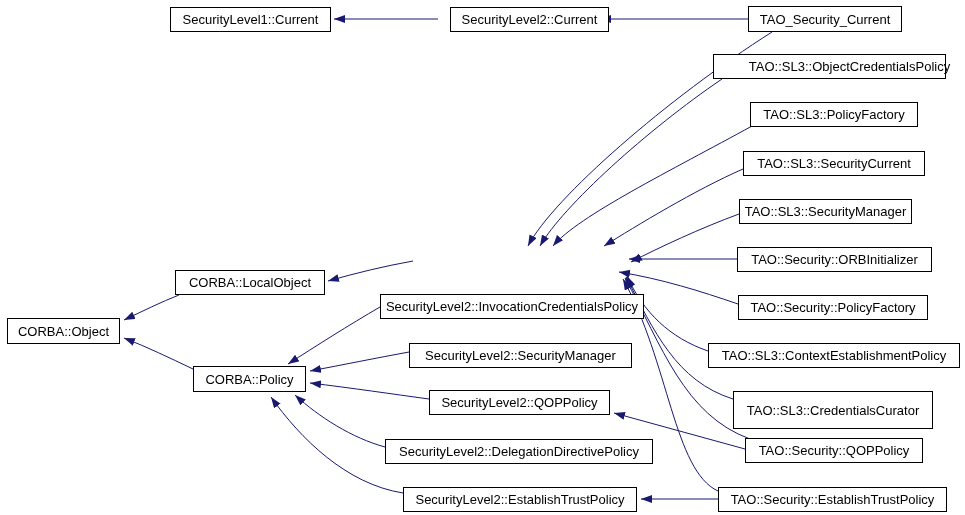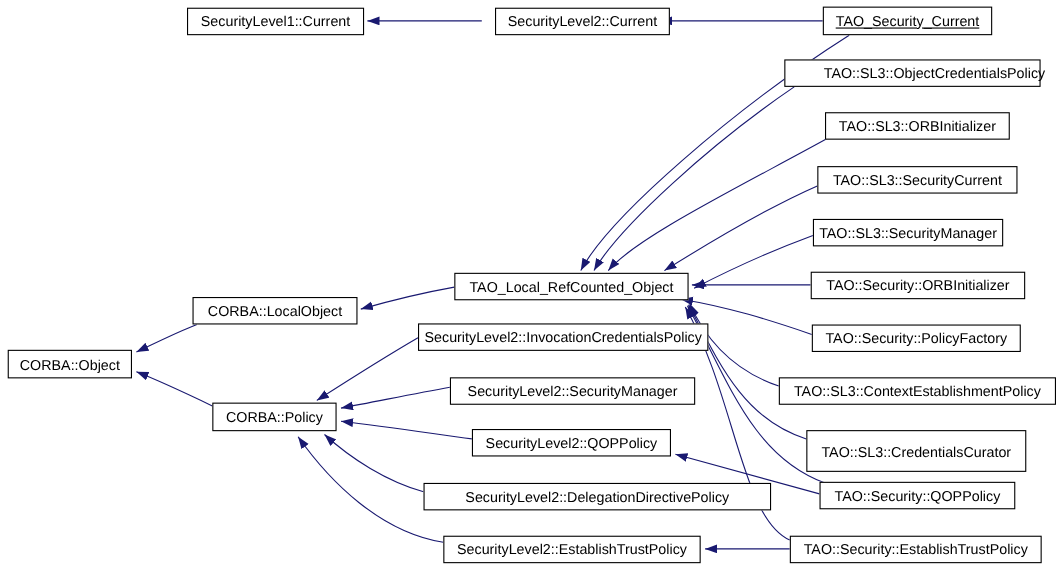--- a/index.html
+++ b/index.html
@@ -83,55 +83,52 @@
       <path d="M 745,449 L 614,413" fill="none" stroke="#191970" stroke-width="1" marker-end="url(#arrow)"></path>
       <path d="M 718,499 L 641,499" fill="none" stroke="#191970" stroke-width="1" marker-end="url(#arrow)"></path>
     </svg>
   <div id="node-layer">
       <div class="node" style="left: 170px; top: 7px; width: 161px; height: 25px;">
         <span>SecurityLevel1::Current</span>
       </div>
       <div class="node" style="left: 438px; top: 7px; width: 159px; height: 25px; margin-left: 12px;">
         <span>SecurityLevel2::Current</span>
       </div>
-      <div class="node" style="left: 748px; top: 6px; width: 154px; height: 26px; text-decoration: underline;">
+      <div class="node" style="left: 748px; top: 6px; width: 154px; height: 26px;">
         <span>TAO_Security_Current</span>
       </div>
       <div class="node" style="left: 7px; top: 318px; width: 113px; height: 26px;">
         <span>CORBA::Object</span>
       </div>
       <div class="node" style="left: 175px; top: 270px; width: 150px; height: 25px;">
         <span>CORBA::LocalObject</span>
       </div>
       <div class="node" style="left: 193px; top: 366px; width: 113px; height: 26px;">
         <span>CORBA::Policy</span>
       </div>
-      <div class="node" style="left: 413px; top: 248px; width: 213px; height: 25px;">
-        <span>TAO_Local_RefCounted_Object</span>
-      </div>
       <div class="node" style="left: 380px; top: 294px; width: 264px; height: 25px;">
         <span>SecurityLevel2::InvocationCredentialsPolicy</span>
       </div>
       <div class="node" style="left: 409px; top: 343px; width: 223px; height: 25px;">
         <span>SecurityLevel2::SecurityManager</span>
       </div>
       <div class="node" style="left: 429px; top: 390px; width: 181px; height: 25px;">
         <span>SecurityLevel2::QOPPolicy</span>
       </div>
-      <div class="node" style="left: 385px; top: 439px; width: 316px; height: 25px;">
+      <div class="node" style="left: 385px; top: 439px; width: 268px; height: 25px;">
         <span>SecurityLevel2::DelegationDirectivePolicy</span>
       </div>
       <div class="node" style="left: 403px; top: 487px; width: 234px; height: 25px;">
         <span>SecurityLevel2::EstablishTrustPolicy</span>
       </div>
       <div class="node" style="left: 713px; top: 54px; width: 233px; height: 25px; padding-left: 40px;">
         <span>TAO::SL3::ObjectCredentialsPolicy</span>
       </div>
       <div class="node" style="left: 750px; top: 102px; width: 168px; height: 25px;">
-        <span>TAO::SL3::ORBInitializer</span>
+        <span>TAO::SL3::PolicyFactory</span>
       </div>
       <div class="node" style="left: 743px; top: 151px; width: 182px; height: 25px;">
         <span>TAO::SL3::SecurityCurrent</span>
       </div>
       <div class="node" style="left: 739px; top: 199px; width: 173px; height: 25px;">
         <span>TAO::SL3::SecurityManager</span>
       </div>
       <div class="node" style="left: 737px; top: 247px; width: 195px; height: 25px;">
         <span>TAO::Security::ORBInitializer</span>
       </div>

